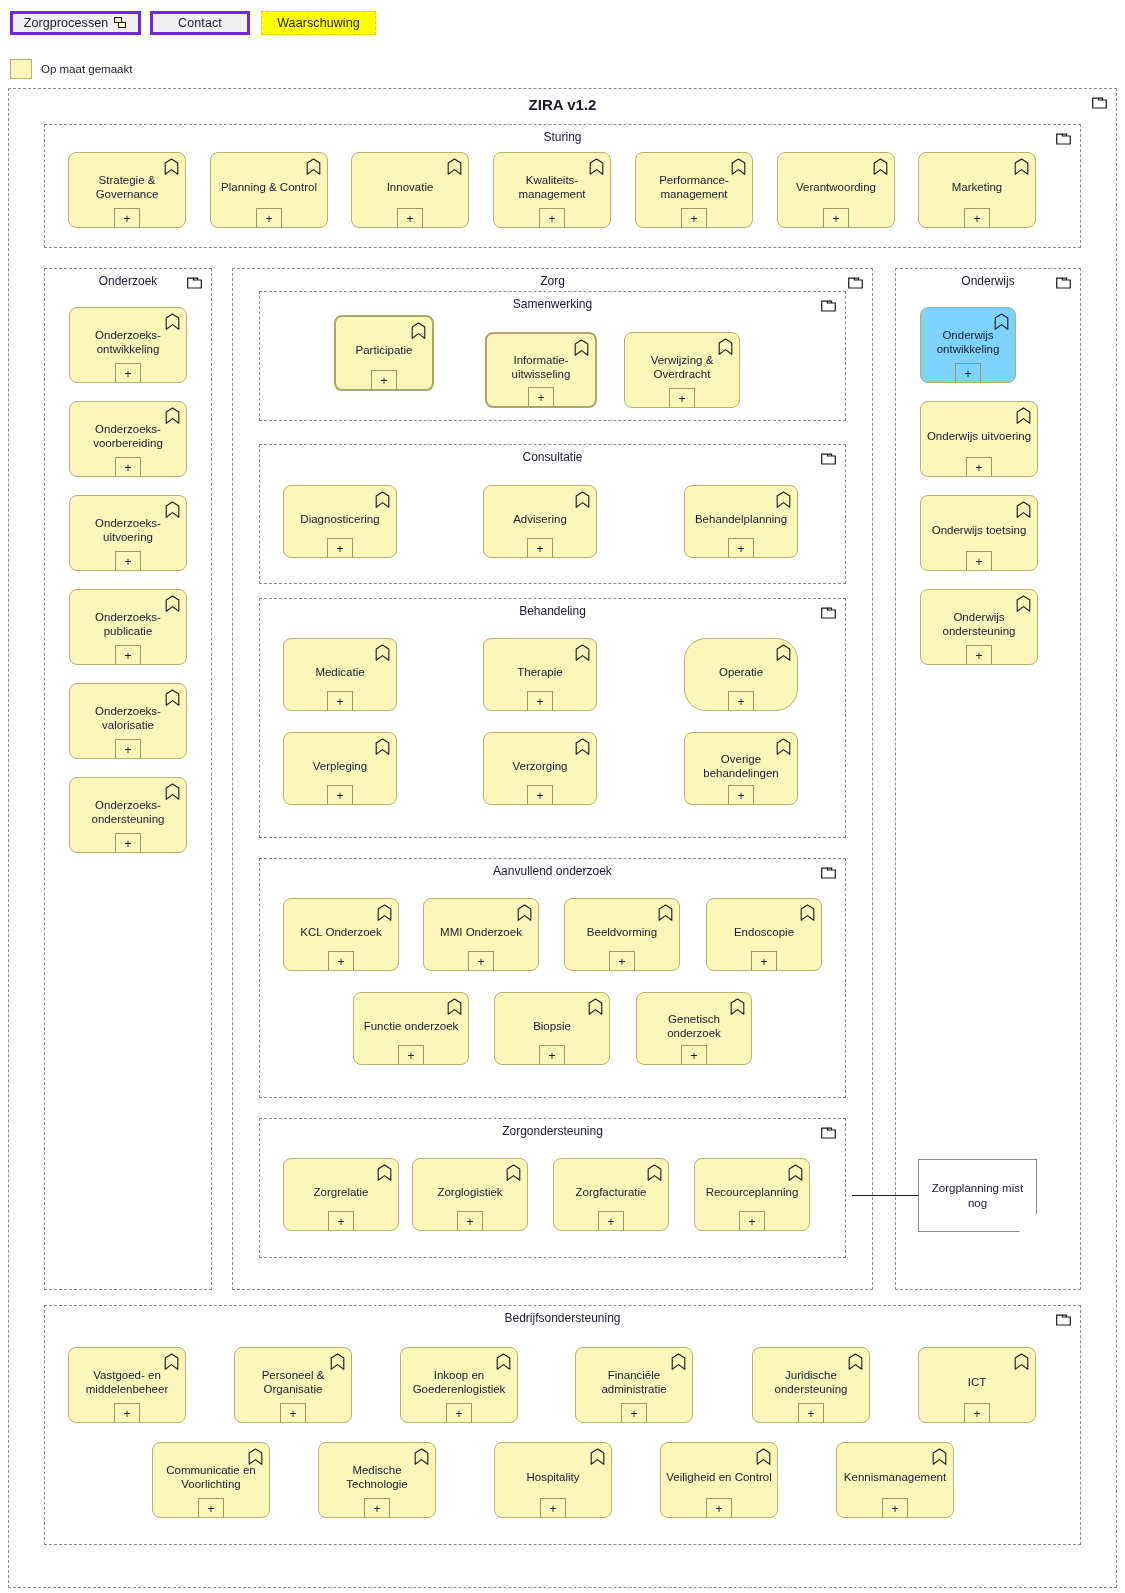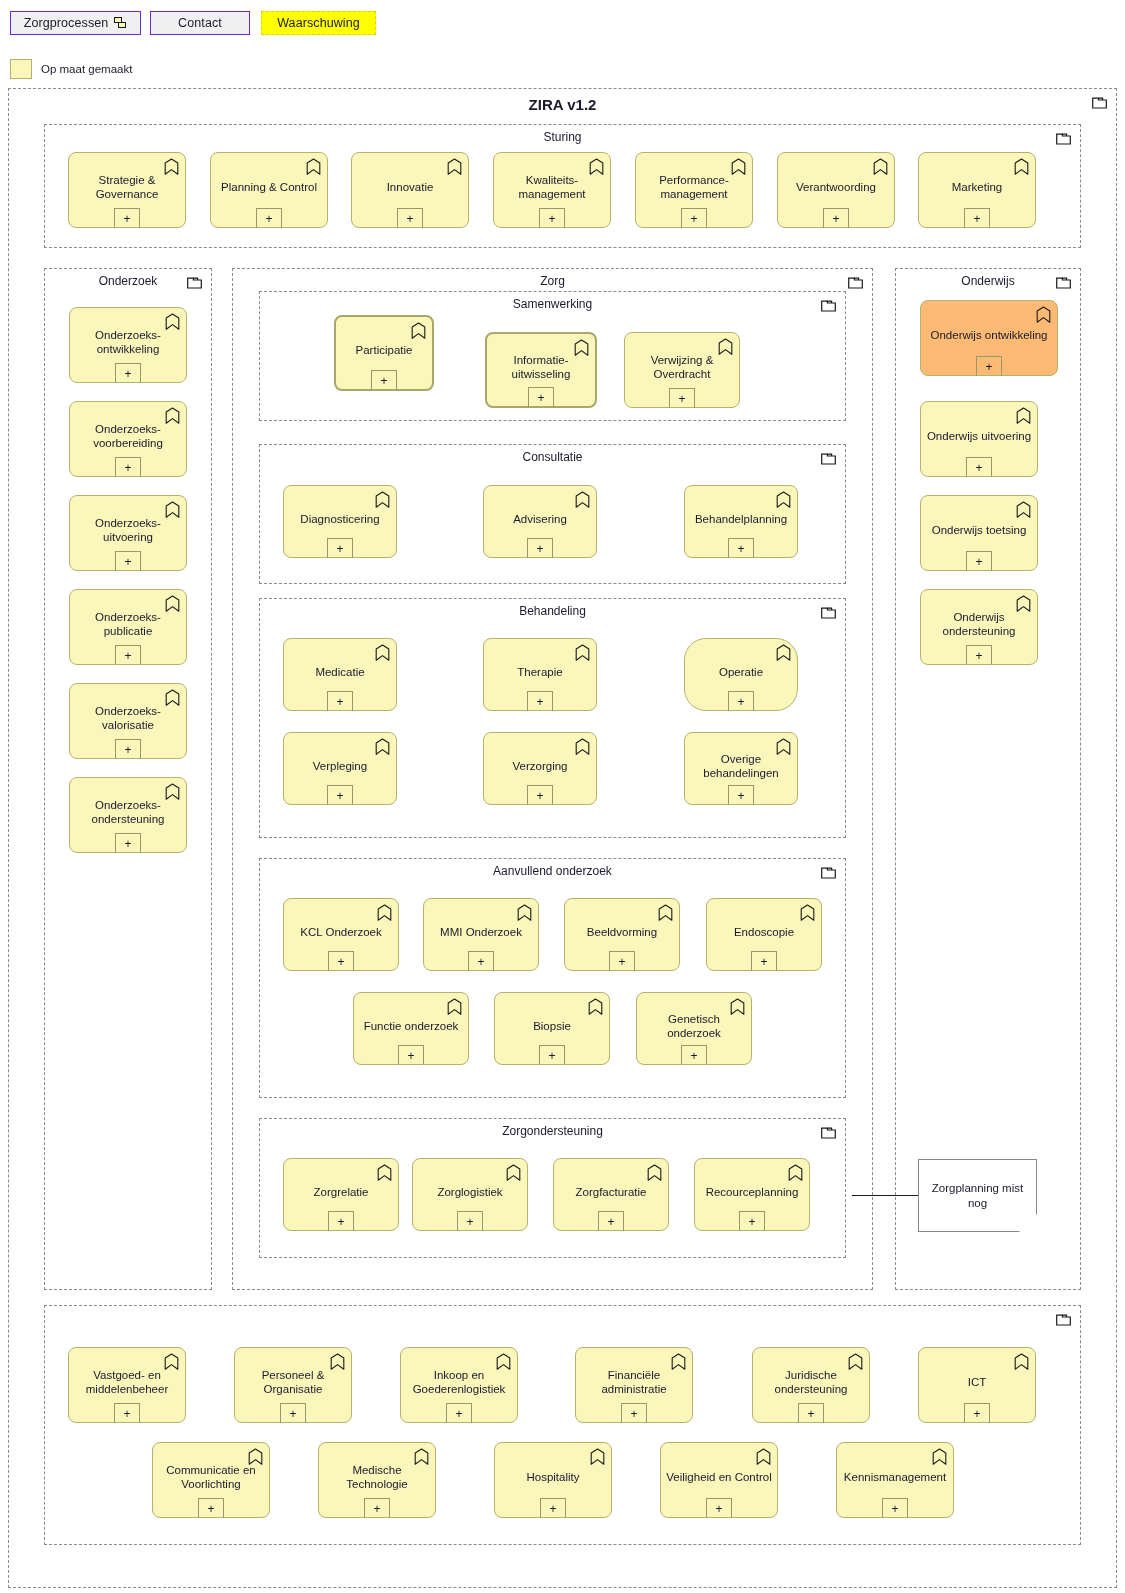--- a/index.html
+++ b/index.html
@@ -10,21 +10,21 @@
     font-family:"Liberation Sans", sans-serif;
     color:#1a1a2e;
     overflow:hidden;
     position:relative;
   }
 
   
   #toolbar{position:absolute;left:0;top:0;width:1125px;height:46px;}
   .tbtn{
     position:absolute;top:11px;height:24px;
-    border:1px solid #6d28d9;background:#f0f0f0;
+    border:3px solid #6d28d9;background:#f0f0f0;
     font-size:12.5px;color:#1a1a2e;
     display:flex;align-items:center;justify-content:center;gap:6px;
     box-sizing:border-box;
     letter-spacing:.1px;
   }
   .tbtn.warn{background:#ffff00;border:1px dashed #d8d800;}
   #btn-zorgprocessen{left:10px;width:131px;}
   #btn-contact{left:150px;width:100px;}
   #btn-waarschuwing{left:261px;width:115px;}
 
@@ -461,21 +461,21 @@
     </div>
     <div class="group" style="left: 895px; top: 268px; width: 186px; height: 1022px;">
       <div class="gtitle">Onderwijs</div>
       <div class="foldericon">
         <svg width="15" height="12" viewBox="0 0 15 12" xmlns="http://www.w3.org/2000/svg">
           <path d="M0.7 1.2 H6.4 V3.0 H14.3 V11.0 H0.7 Z" fill="none" stroke="#1a1a1a" stroke-width="1.2"></path>
           <path d="M6.4 1.2 H10.6 V3.0" fill="none" stroke="#1a1a1a" stroke-width="1.2"></path>
         </svg>
       </div>
     </div>
-    <div class="node" style="left: 920px; top: 300px; width: 138px; height: 76px; background: #fdba74;">
+    <div class="node" style="left: 920px; top: 307px; width: 96px; height: 76px; background: #7dd3fc;">
       <div class="funcicon"><svg width="15" height="17" viewBox="0 0 15 17" xmlns="http://www.w3.org/2000/svg">
           <path d="M1.2 16.2 V5.0 L7.5 1.0 L13.8 5.0 V16.2 L7.5 11.6 Z" fill="none" stroke="#1a1a1a" stroke-width="1.1" stroke-linejoin="round"></path>
         </svg></div>
       <div class="ntext">Onderwijs ontwikkeling</div>
       <div class="plusbox">+</div>
     </div>
     <div class="node" style="left: 920px; top: 401px; width: 118px; height: 76px; background: rgb(251, 246, 186);">
       <div class="funcicon"><svg width="15" height="17" viewBox="0 0 15 17" xmlns="http://www.w3.org/2000/svg">
           <path d="M1.2 16.2 V5.0 L7.5 1.0 L13.8 5.0 V16.2 L7.5 11.6 Z" fill="none" stroke="#1a1a1a" stroke-width="1.1" stroke-linejoin="round"></path>
         </svg></div>
@@ -490,20 +490,21 @@
       <div class="plusbox">+</div>
     </div>
     <div class="node" style="left: 920px; top: 589px; width: 118px; height: 76px; background: rgb(251, 246, 186);">
       <div class="funcicon"><svg width="15" height="17" viewBox="0 0 15 17" xmlns="http://www.w3.org/2000/svg">
           <path d="M1.2 16.2 V5.0 L7.5 1.0 L13.8 5.0 V16.2 L7.5 11.6 Z" fill="none" stroke="#1a1a1a" stroke-width="1.1" stroke-linejoin="round"></path>
         </svg></div>
       <div class="ntext">Onderwijs ondersteuning</div>
       <div class="plusbox">+</div>
     </div>
     <div class="group" style="left: 44px; top: 1305px; width: 1037px; height: 240px;">
+      <div class="gtitle">Bedrijfsondersteuning</div>
       <div class="foldericon">
         <svg width="15" height="12" viewBox="0 0 15 12" xmlns="http://www.w3.org/2000/svg">
           <path d="M0.7 1.2 H6.4 V3.0 H14.3 V11.0 H0.7 Z" fill="none" stroke="#1a1a1a" stroke-width="1.2"></path>
           <path d="M6.4 1.2 H10.6 V3.0" fill="none" stroke="#1a1a1a" stroke-width="1.2"></path>
         </svg>
       </div>
     </div>
     <div class="node" style="left: 68px; top: 1347px; width: 118px; height: 76px; background: rgb(251, 246, 186);">
       <div class="funcicon"><svg width="15" height="17" viewBox="0 0 15 17" xmlns="http://www.w3.org/2000/svg">
           <path d="M1.2 16.2 V5.0 L7.5 1.0 L13.8 5.0 V16.2 L7.5 11.6 Z" fill="none" stroke="#1a1a1a" stroke-width="1.1" stroke-linejoin="round"></path>

